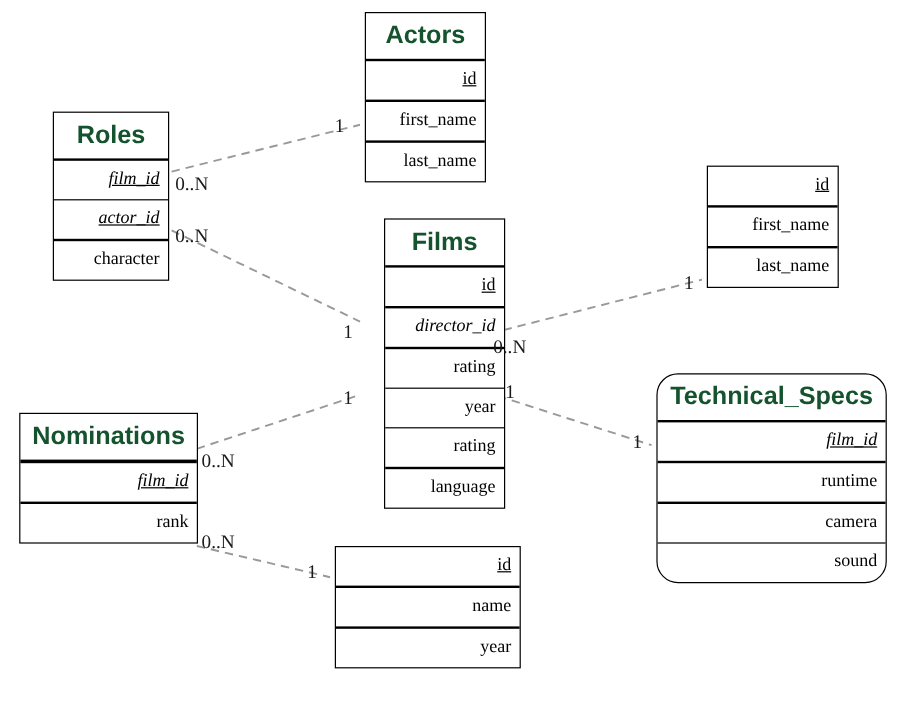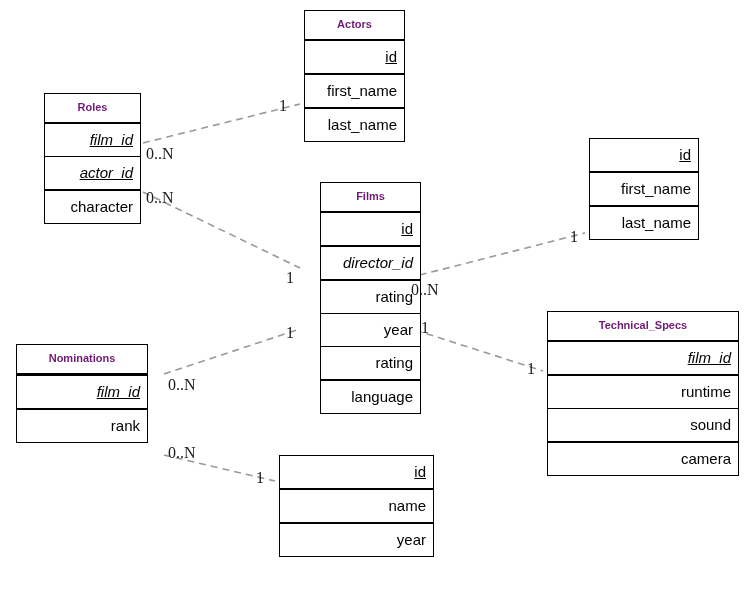--- a/index.html
+++ b/index.html
@@ -29,36 +29,37 @@
     position: absolute;
     z-index: 2;
     box-sizing: border-box;
     border: 1px solid #000000;
     background: #ffffff;
   }
   .entity-title {
     box-sizing: border-box;
     text-align: center;
     font-weight: bold;
-    font-size: 11px;
-    color: #701a75;
+    font-size: 21px;
+    color: #14532d;
     border-bottom: 2px solid #000000;
     line-height: 1;
     padding: 8px 7px 9px 7px;
     white-space: nowrap;
   }
   .attr {
     box-sizing: border-box;
     text-align: right;
     font-size: 15px;
     color: #000000;
     line-height: 1;
     padding: 8px 7px 9px 7px;
     border-top: 1px solid #000000;
     white-space: nowrap;
+    font-family: Liberation Serif, serif;
   }
   .attr.first {
     border-top: none;
   }
   
   .attr.key-end {
     border-top: 2px solid #000000;
   }
   .attr .nm {
     display: inline-block;
@@ -125,28 +126,28 @@
       <div class="attr key-end"><span class="nm">rating</span></div>
       <div class="attr"><span class="nm">year</span></div>
       <div class="attr"><span class="nm">rating</span></div>
       <div class="attr key-end"><span class="nm">language</span></div>
     </div>
     <div class="entity" style="left: 589px; top: 138px; width: 110px;">
       <div class="attr first pk"><span class="nm">id</span></div>
       <div class="attr key-end"><span class="nm">first_name</span></div>
       <div class="attr key-end"><span class="nm">last_name</span></div>
     </div>
-    <div class="entity" style="left: 547px; top: 311px; width: 192px;">
+    <div class="entity" style="left: 547px; top: 311px; width: 192px; border-radius: 18px;">
       <div class="entity-title">Technical_Specs</div>
       <div class="attr first pk fk"><span class="nm">film_id</span></div>
       <div class="attr key-end"><span class="nm">runtime</span></div>
+      <div class="attr key-end"><span class="nm">camera</span></div>
       <div class="attr"><span class="nm">sound</span></div>
-      <div class="attr key-end"><span class="nm">camera</span></div>
     </div>
-    <div class="entity" style="left: 16px; top: 344px; width: 132px;">
+    <div class="entity" style="left: 16px; top: 344px; width: 149px;">
       <div class="entity-title">Nominations</div>
       <div class="attr pk fk"><span class="nm">film_id</span></div>
       <div class="attr key-end"><span class="nm">rank</span></div>
     </div>
     <div class="entity" style="left: 279px; top: 455px; width: 155px;">
       <div class="attr first pk"><span class="nm">id</span></div>
       <div class="attr key-end"><span class="nm">name</span></div>
       <div class="attr key-end"><span class="nm">year</span></div>
     </div>
   </div>

